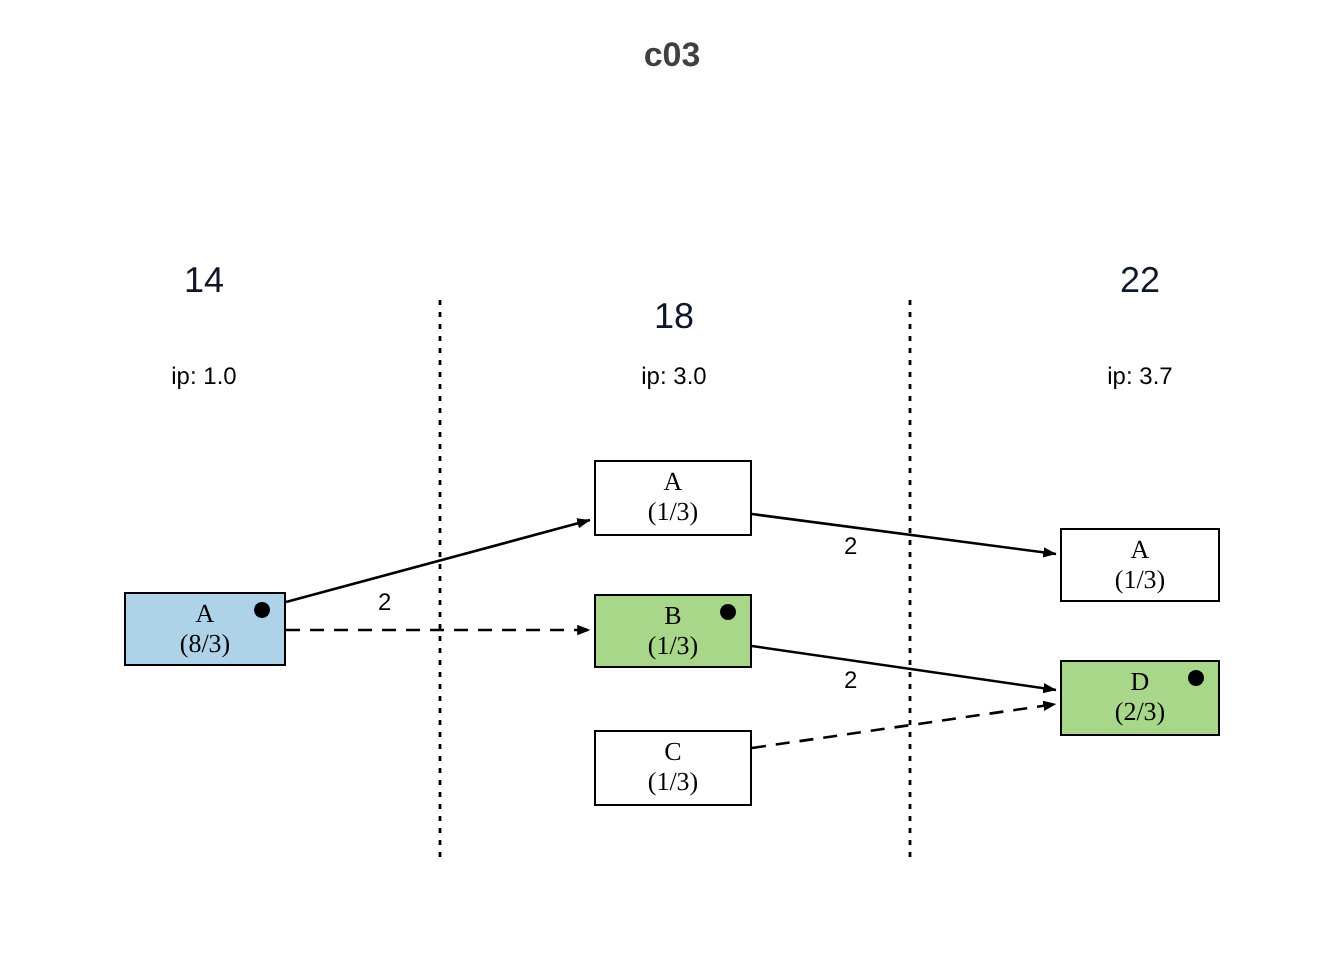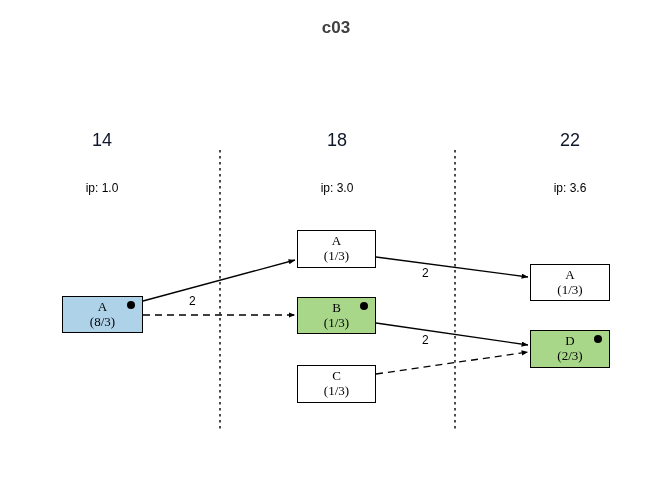--- a/index.html
+++ b/index.html
@@ -104,25 +104,25 @@
   <line x1="376" y1="257" x2="528" y2="277" stroke="#000" stroke-width="1.3" marker-end="url(#arrow)"></line>
 
   <line x1="376" y1="323" x2="528" y2="345" stroke="#000" stroke-width="1.3" marker-end="url(#arrow)"></line>
 
   <line x1="376" y1="374" x2="528" y2="352" stroke="#000" stroke-width="1.3" stroke-dasharray="7,5" marker-end="url(#arrow)"></line>
 </svg>
 
 <div class="col-time" style="left:62px; top:130px; width:80px;">14</div>
 <div class="col-ip" style="left:62px; top:181px; width:80px;">ip: 1.0</div>
 
-<div class="col-time" style="left:297px; top:130px; width:80px;">18</div>
+<div class="col-time" style="left:297px; top:148px; width:80px;">18</div>
 <div class="col-ip" style="left:297px; top:181px; width:80px;">ip: 3.0</div>
 
 <div class="col-time" style="left:530px; top:130px; width:80px;">22</div>
-<div class="col-ip" style="left:530px; top:181px; width:80px;">ip: 3.6</div>
+<div class="col-ip" style="left:530px; top:181px; width:80px;">ip: 3.7</div>
 
 <div class="node blue" style="left:62px; top:296px; width:81px; height:37px;">
   <span class="n-label">A</span>
   <span class="n-frac">(8/3)</span>
   <span class="dot"></span>
 </div>
 
 <div class="node" style="left:297px; top:230px; width:79px; height:38px;">
   <span class="n-label">A</span>
   <span class="n-frac">(1/3)</span>

